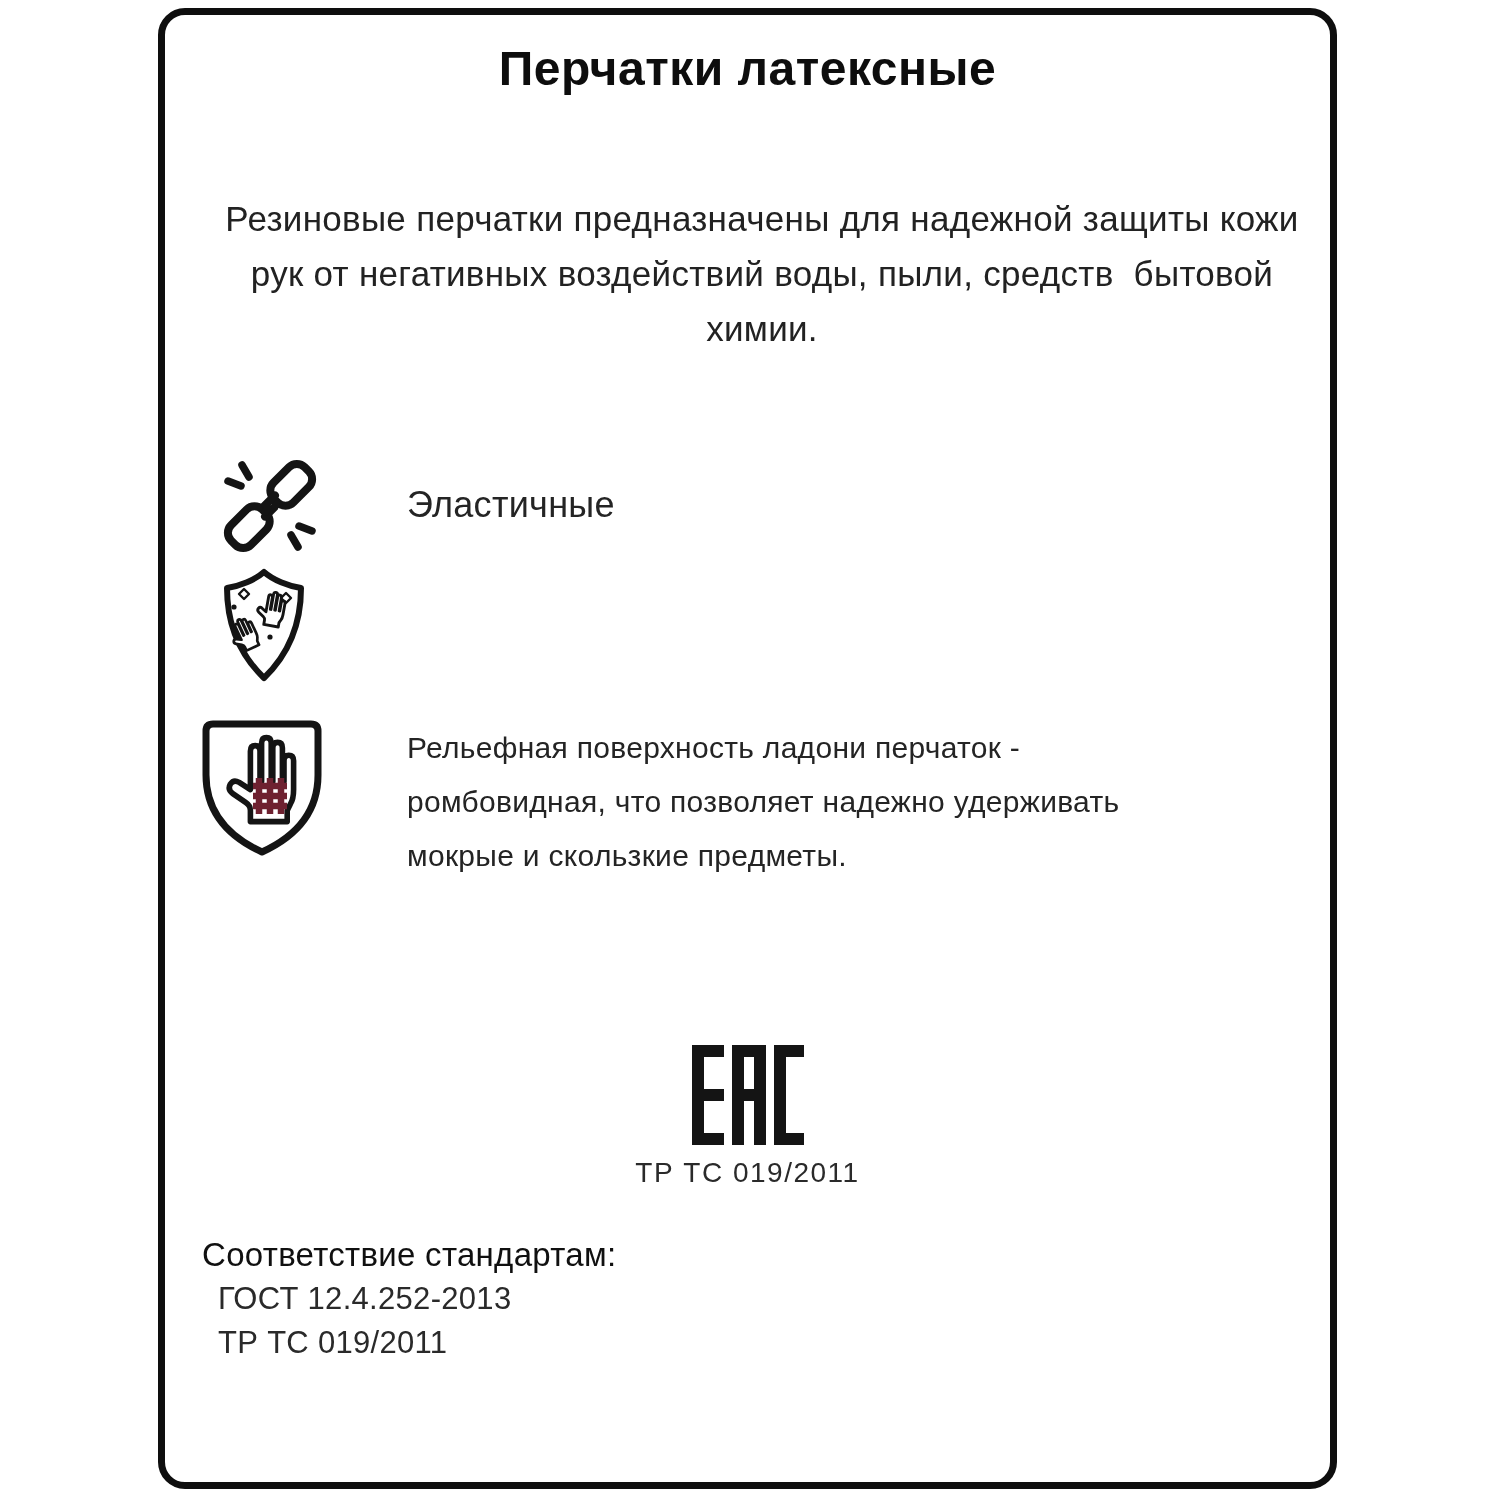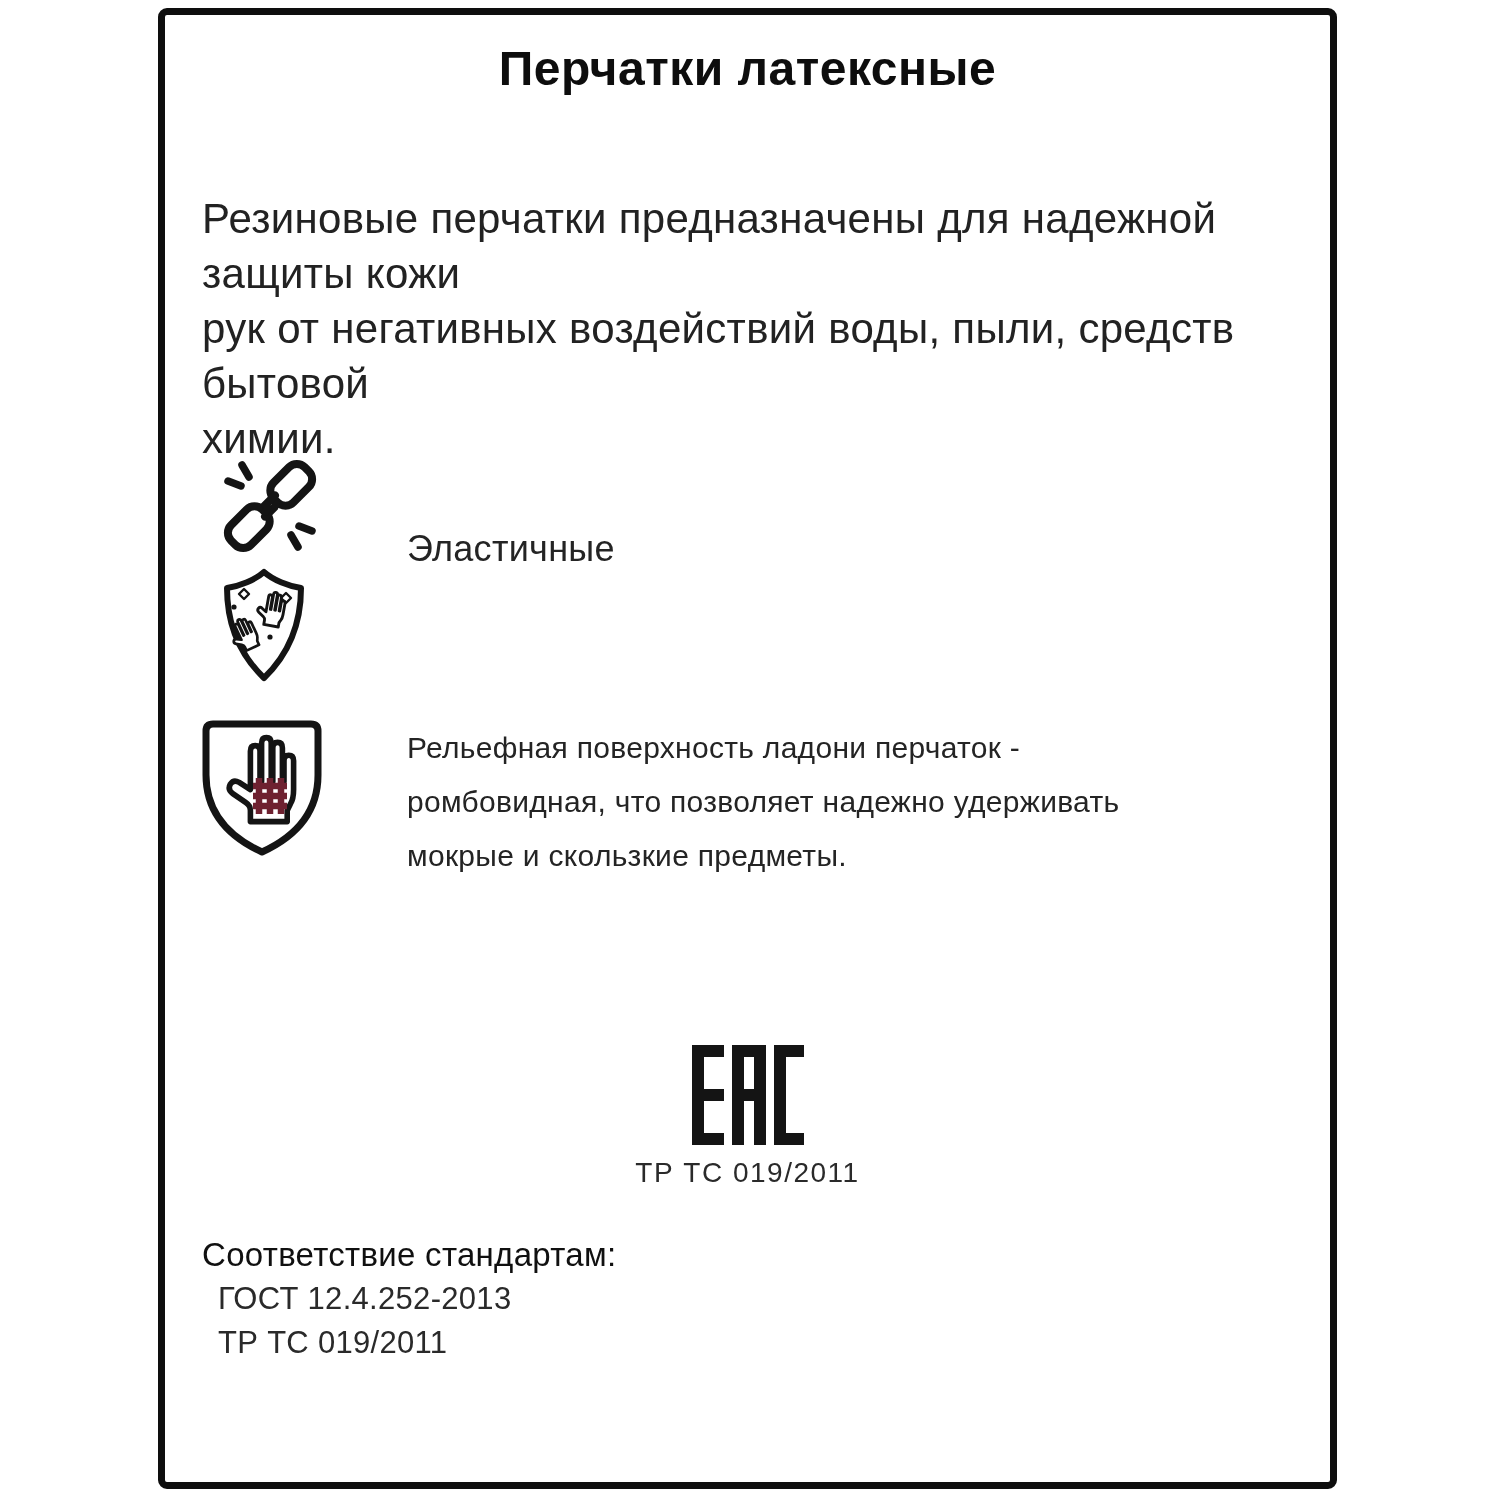--- a/index.html
+++ b/index.html
@@ -3,41 +3,42 @@
 <meta charset="utf-8">
 <style>
   html,body{margin:0;padding:0;background:#ffffff;}
   body{
     width:1500px;height:1500px;position:relative;overflow:hidden;
     font-family:"Liberation Sans", sans-serif;color:#1d1d1d;
     -webkit-font-smoothing:antialiased;
   }
   .card{
     position:absolute;left:158px;top:8px;width:1179px;height:1481px;
-    box-sizing:border-box;border:7px solid #0e0e0e;border-radius:9px;
+    box-sizing:border-box;border:7px solid #0e0e0e;border-radius:27px;
     background:#ffffff;
   }
   .card-title{
     position:absolute;left:0;right:0;top:28px;text-align:center;
     font-size:48px;line-height:1.1;font-weight:700;letter-spacing:.5px;color:#0d0d0d;
   }
   .description{
     position:absolute;left:37px;top:176px;width:1120px;
-    font-size:42px;line-height:55px;letter-spacing:.3px;color:#222;
+    font-size:35px;line-height:55px;letter-spacing:.3px;color:#222;
     white-space:pre-wrap;
+    text-align:center;
   }
   .feature-icon{position:absolute;}
   .f1-icon{left:52px;top:438px;}
   .f2-icon{left:53px;top:552px;}
   .f3-icon{left:28px;top:700px;}
   .feature-label{
     position:absolute;left:242px;font-size:36px;line-height:40px;color:#242424;
     letter-spacing:.3px;white-space:pre-wrap;
   }
-  .f1-label{top:470px;margin-top:44px;}
+  .f1-label{top:470px;}
   .f2-label{top:600px;}
   .f3-label{top:706px;width:820px;font-size:30px;line-height:54px;}
   .eac-mark{position:absolute;left:527px;top:1030px;}
   .eac-regulation{
     position:absolute;left:0;width:100%;top:1142px;text-align:center;
     font-size:28px;letter-spacing:1.5px;color:#2a2a2a;
   }
   .standards{position:absolute;left:37px;top:1218px;}
   .standards-heading{font-size:33px;line-height:44px;font-weight:400;color:#101010;letter-spacing:.3px;}
   .standards-item{font-size:31px;line-height:44px;color:#2a2a2a;letter-spacing:.3px;margin-left:16px;}

